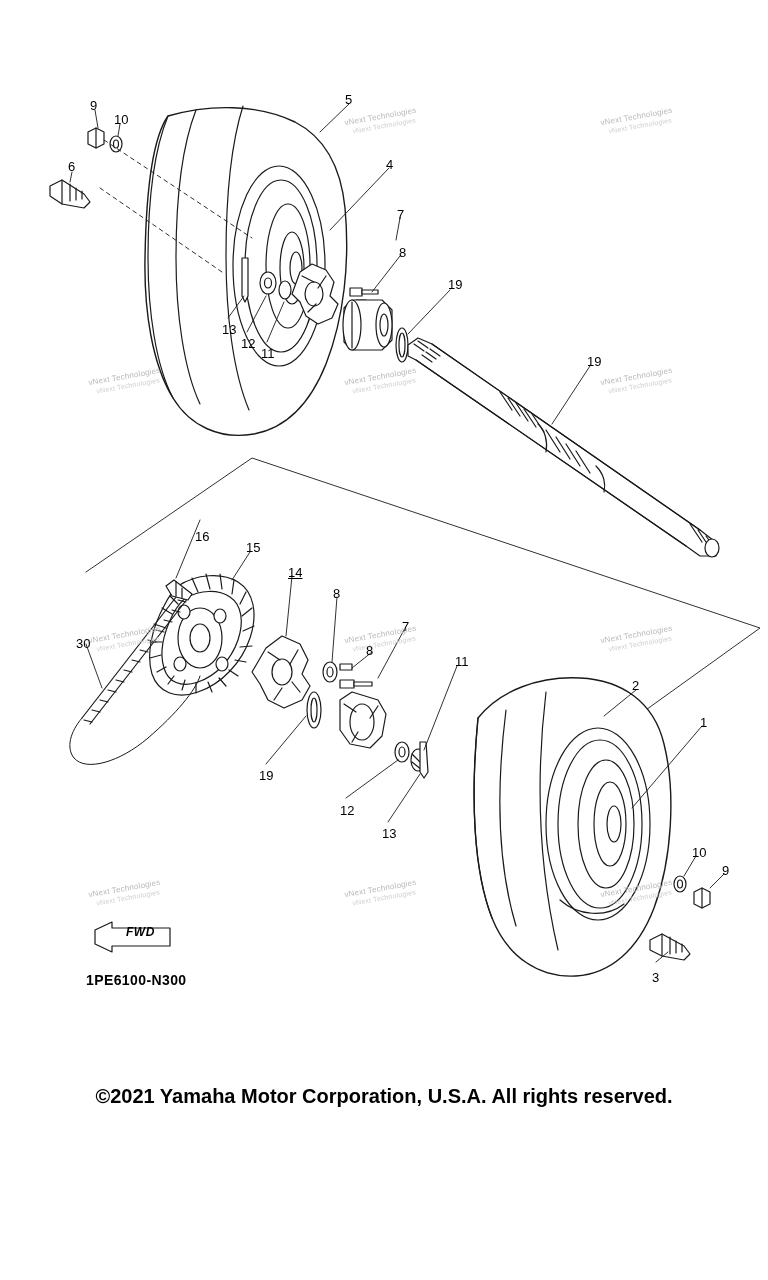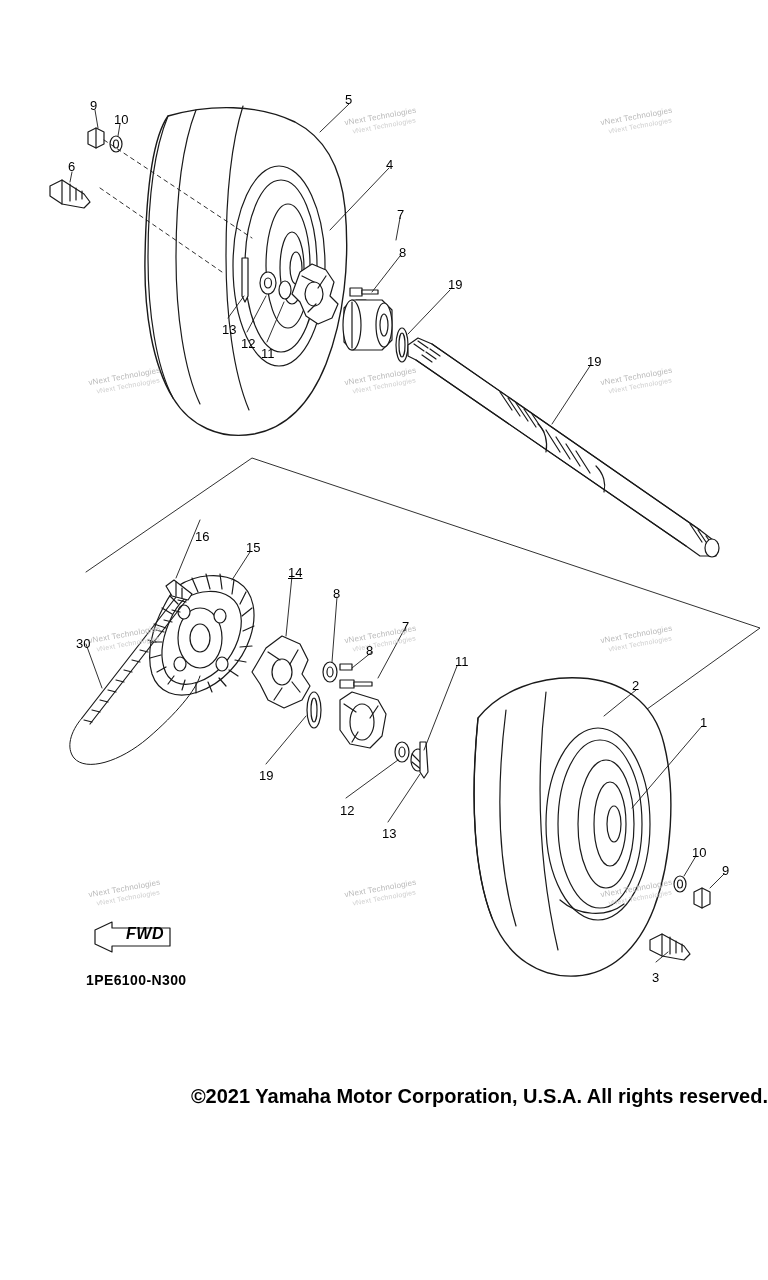--- a/index.html
+++ b/index.html
@@ -52,31 +52,31 @@
     left: 86px;
     top: 972px;
     font-size: 14px;
     font-weight: bold;
     letter-spacing: 0.4px;
   }
   #fwd-label {
     position: absolute;
     left: 126px;
     top: 925px;
-    font-size: 16px;
+    font-size: 12px;
     font-weight: bold;
     font-style: italic;
     letter-spacing: 0.5px;
   }
   #copyright {
     position: absolute;
     left: 0;
     top: 1085px;
     width: 768px;
-    text-align: right;
+    text-align: center;
     font-size: 20px;
     font-weight: bold;
     color: #000000;
   }
 </style>
 </head>
 <body>
 
 <div id="diagram-root">
 

